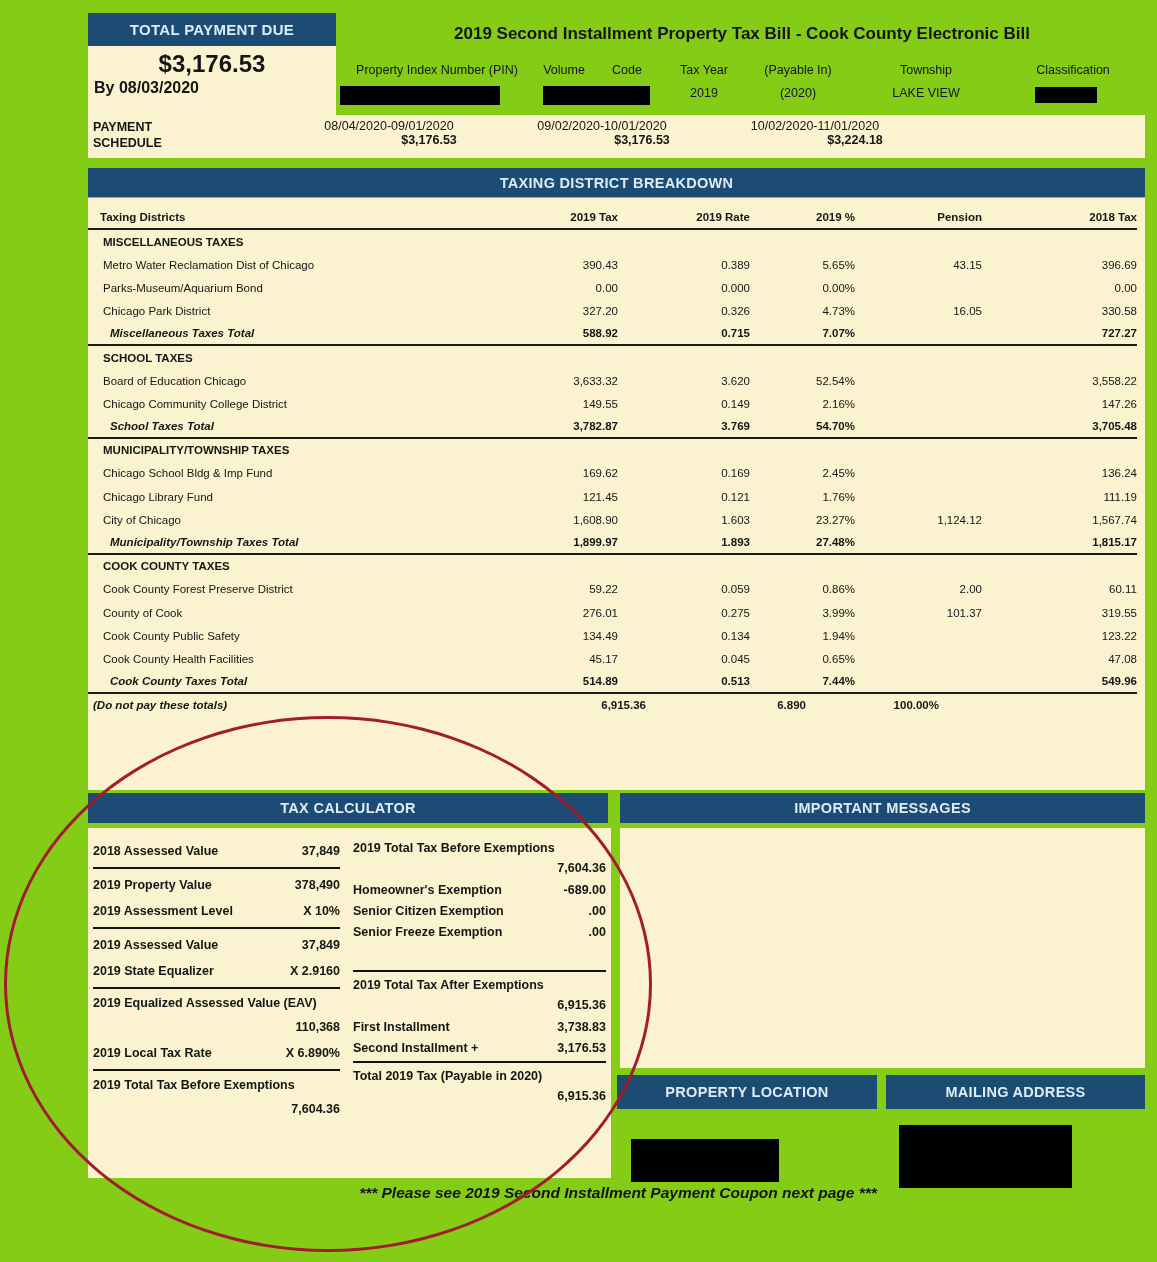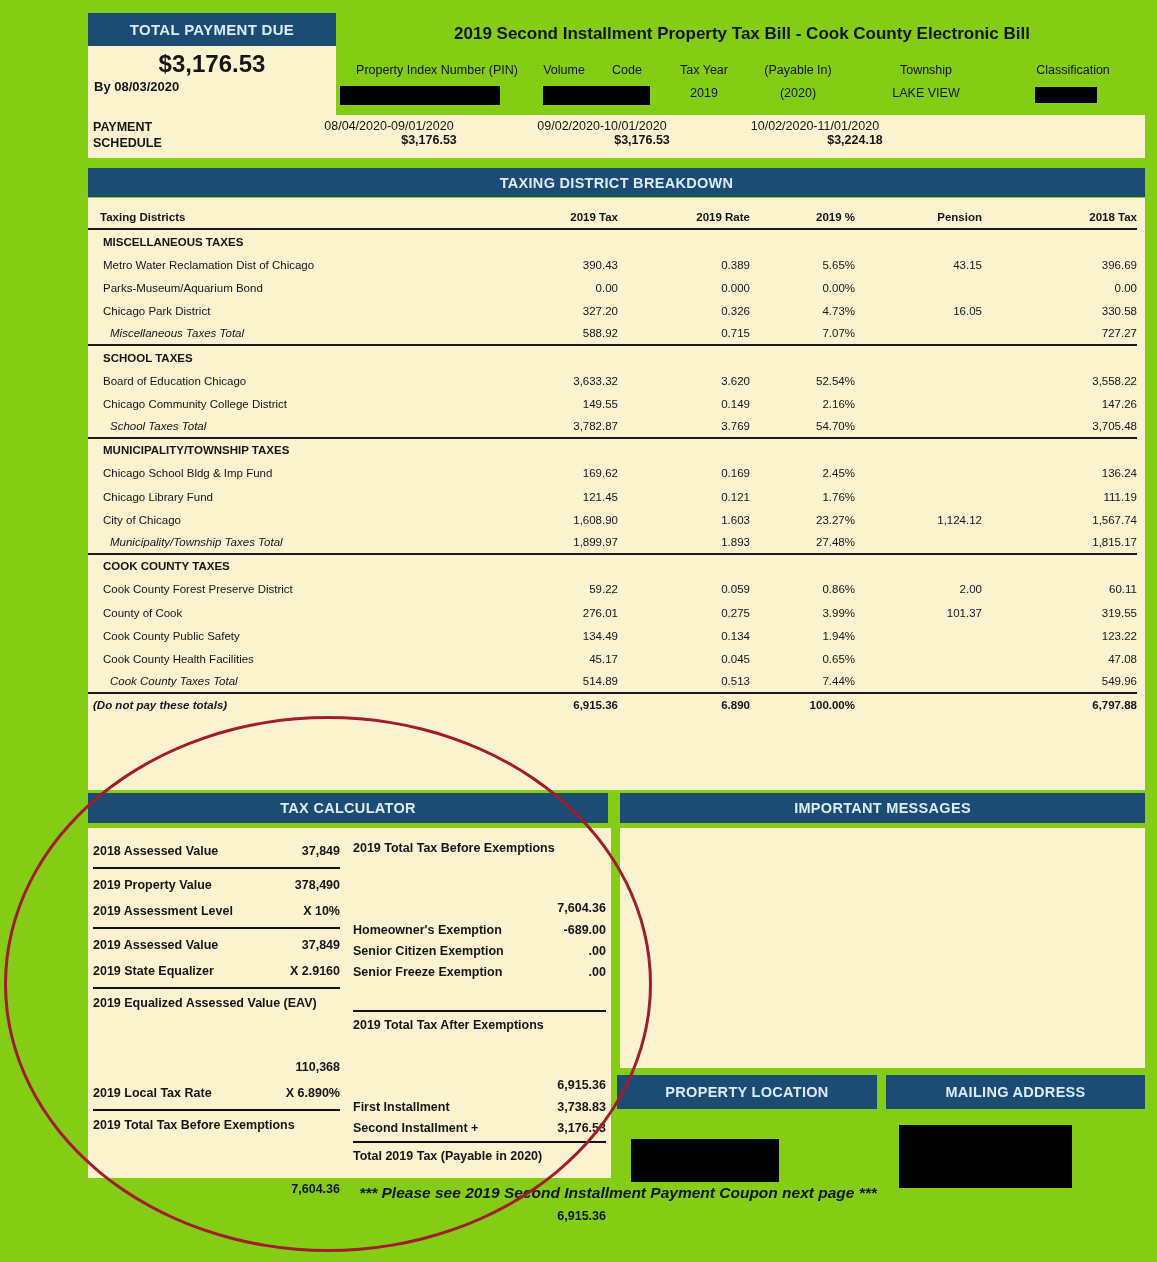--- a/index.html
+++ b/index.html
@@ -14,21 +14,21 @@
   #page{position:relative;width:1157px;height:1262px;background:#84cc16;overflow:hidden;}
 
   .abs{position:absolute;}
   .navy-band{background:var(--navy);color:var(--band-text);font-weight:bold;
              display:flex;align-items:center;justify-content:center;letter-spacing:.3px;}
 
   
   .tpd-hdr{left:88px;top:13px;width:248px;height:33px;font-size:15px;}
   .tpd-body{left:88px;top:46px;width:248px;height:69px;background:var(--cream);padding:4px 6px 0 6px;}
   .tpd-amount{text-align:center;font-size:24px;font-weight:bold;}
-  .tpd-by{font-size:13px;font-weight:bold;margin-top:1px;}
+  .tpd-by{font-size:16px;font-weight:bold;margin-top:1px;}
 
   
   .bill-title{left:336px;top:24px;width:812px;text-align:center;font-size:17px;font-weight:bold;}
   .pf-label,.pf-value{position:absolute;top:63px;transform:translateX(-50%);font-size:12.5px;white-space:nowrap;}
   .pf-value{top:86px;}
   .redact{position:absolute;background:#000;}
   .r-pin{left:340px;top:86px;width:160px;height:19px;}
   .r-volcode{left:543px;top:86px;width:107px;height:19px;}
   .r-class{left:1035px;top:87px;width:62px;height:16px;}
 
@@ -42,43 +42,43 @@
 
   
   .tdb-band{left:88px;top:168px;width:1057px;height:29px;font-size:14.5px;}
   .table-area{left:88px;top:198px;width:1057px;height:592px;background:var(--cream);padding:7px 8px 0 0;}
   .brow{display:grid;grid-template-columns:442px 88px 132px 105px 127px 155px;align-items:center;height:23.2px;font-size:11.5px;}
   .brow.colheader{font-weight:bold;height:25px;border-bottom:2.5px solid #1a1a1a;}
   .brow .bc.num{text-align:right;}
   .brow .bc.name{padding-left:15px;white-space:nowrap;}
   .brow.colheader .bc.name{padding-left:12px;}
   .brow.section .bc.name{font-weight:bold;}
-  .brow.total{font-weight:normal;border-bottom:2.5px solid #1a1a1a;}
+  .brow.total{font-weight:bold;border-bottom:2.5px solid #1a1a1a;}
   .brow.total .bc.name{padding-left:22px;font-style:italic;}
-  .brow.grand{font-weight:bold;}
+  .brow.grand{font-weight:bold;gap:28px;}
   .brow.grand .bc.name{padding-left:5px;font-style:italic;}
 
   
   .calc-hdr{left:88px;top:793px;width:520px;height:30px;font-size:14.5px;}
   .msg-hdr{left:620px;top:793px;width:525px;height:30px;font-size:14.5px;}
   .calc-body{left:88px;top:828px;width:523px;height:350px;background:var(--cream);}
   .msg-body{left:620px;top:828px;width:525px;height:240px;background:var(--cream);}
   .loc-hdr{left:617px;top:1075px;width:260px;height:34px;font-size:14.5px;}
   .mail-hdr{left:886px;top:1075px;width:259px;height:34px;font-size:14.5px;}
   .r-loc{left:631px;top:1139px;width:148px;height:43px;}
   .r-mail{left:899px;top:1125px;width:173px;height:63px;}
 
   
   .tc-col{position:absolute;top:10px;font-size:12.5px;font-weight:bold;}
   .tc-left{left:5px;width:247px;}
   .tc-right{left:265px;width:253px;}
   .tc-row{display:flex;justify-content:space-between;align-items:center;height:26px;white-space:nowrap;}
   .tc-right .tc-row{height:21px;}
   .tc-stack-label{height:22px;display:flex;align-items:center;white-space:nowrap;}
-  .tc-stack-value{height:26px;display:flex;align-items:center;justify-content:flex-end;margin-top:40px;}
+  .tc-stack-value{height:26px;display:flex;align-items:center;justify-content:flex-end;}
   .tc-right .tc-stack-label{height:19px;}
   .tc-right .tc-stack-value{height:22px;}
   .tc-rule{border-top:2px solid #111;margin:3px 0;}
   .tc-rule.gap{margin-top:28px;}
 
   
   .footer-note{left:48px;top:1184px;width:1140px;text-align:center;font-size:15.5px;font-weight:bold;font-style:italic;}
   .red-ellipse{left:4px;top:716px;width:648px;height:536px;border:3px solid var(--red);
                border-radius:50%;pointer-events:none;z-index:50;background:transparent;}
 </style>

